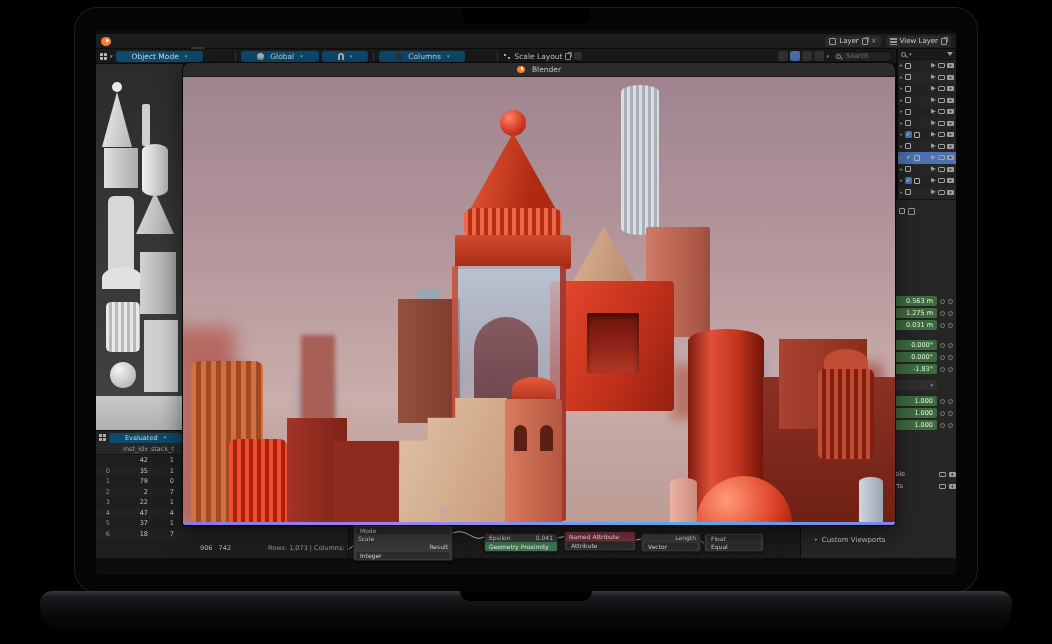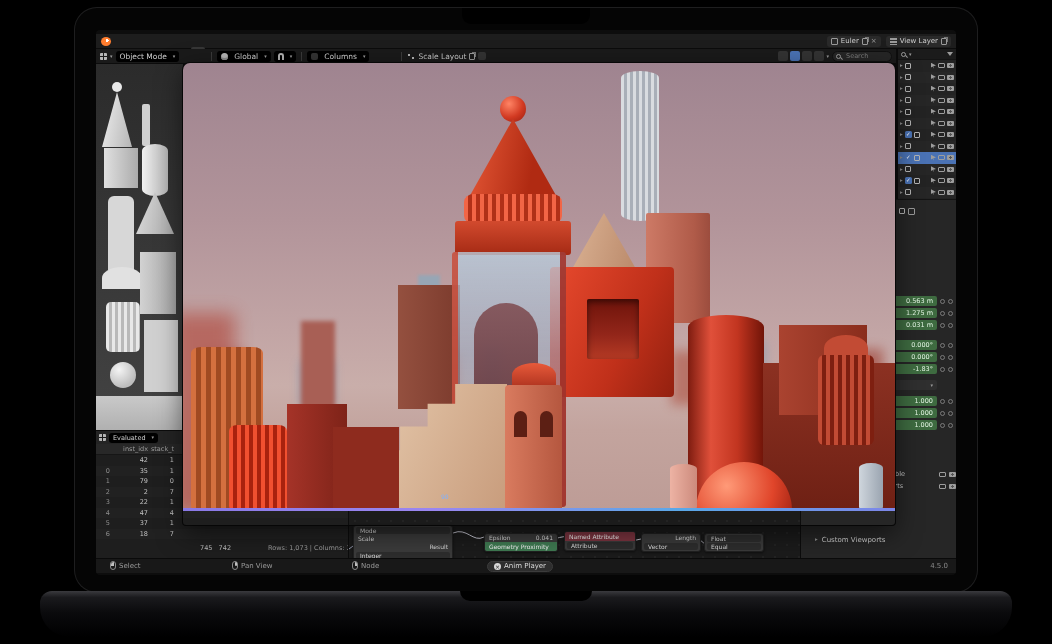--- a/index.html
+++ b/index.html
@@ -30,22 +30,22 @@
   .menu-item{padding:0 4px;color:#c3c3c3;cursor:default;}
   .tabs{display:flex;margin-left:7px;align-items:flex-end;height:15px;}
   .tab{padding:1px 7px;color:#969696;border-radius:3px 3px 0 0;line-height:12px;}
   .tab.active{background:#363636;color:#ececec;}
   .topbar-right{margin-left:auto;display:flex;gap:5px;align-items:center;}
   .selector{display:flex;align-items:center;gap:3px;background:#2a2a2a;border-radius:3px;
     height:11px;padding:0 4px;font-size:7px;color:#cfcfcf;}
   
   .toolbar{left:0;top:19px;width:800px;height:15px;background:#1a1a1a;display:flex;align-items:center;
     padding:0 4px;gap:3px;border-bottom:1px solid #0c0c0c;font-size:7.5px;}
-  .pill{display:flex;align-items:center;gap:6px;background:#000000;border-radius:3px;height:11px;
-    padding:0 4px;color:#d2d2d2;}
+  .pill{display:flex;align-items:center;gap:6px;background:#0c4a6e;border-radius:3px;height:11px;
+    padding:0 16px;color:#d2d2d2;}
   .tmenu{padding:0 3px;color:#c2c2c2;}
   .ib{width:10px;height:10px;background:#333;border-radius:2px;display:inline-block;}
   .ib.active{background:var(--accent-blue);}
   .search{width:60px;height:11px;background:#262626;border:1px solid #101010;border-radius:6px;
     color:#bbb;font-size:6.5px;padding:0 3px 0 13px;outline:none;font-family:"DejaVu Sans",sans-serif;}
   .search::placeholder{color:#7c7c7c;}
   .searchwrap{position:relative;display:flex;align-items:center;}
   .searchwrap .i-search{position:absolute;left:4px;}
   
   .i-grid{width:7px;height:7px;border-radius:1px;background:
@@ -266,21 +266,21 @@
             <span class="tab active"></span>
             <span class="tab"></span>
             <span class="tab"></span>
             <span class="tab"></span>
             <span class="tab"></span>
             <span class="tab"></span>
           </div>
         <div class="topbar-right">
           <div class="selector">
             <span class="i-box"></span>
-            <span>Euler</span>
+            <span>Layer</span>
             <span class="i-copy"></span>
             <span class="i-x">×</span>
           </div>
           <div class="selector">
             <span class="i-layers"></span>
             <span>View Layer</span>
             <span class="i-copy"></span>
           </div>
         </div>
       </div>
@@ -404,21 +404,21 @@
             <span class="c-idx">5</span>
             <span class="c-v1">37</span>
             <span class="c-v2">1</span>
           </div>
             <div class="ss-row">
             <span class="c-idx">6</span>
             <span class="c-v1">18</span>
             <span class="c-v2">7</span>
           </div>
           </div>
-        <div class="ss-revealed">745   742</div>
+        <div class="ss-revealed">906   742</div>
         <div class="ss-status">Rows: 1,073  |  Columns: 21</div>
       </div>
 
       <div class="panel nodeeditor">
         <svg class="wires" width="452" height="128">
           <path d="M 0 118 C 30 92, 70 122, 104 108" stroke="#9aa0b5" stroke-width="1" fill="none"></path>
           <path d="M 104 102 C 118 96, 124 112, 135 106" stroke="#c9c9d4" stroke-width="1" fill="none"></path>
           <path d="M 135 108 C 160 98, 180 118, 205 110" stroke="#dcdce4" stroke-width="1" fill="none"></path>
           <path d="M 205 108 C 235 98, 262 116, 292 108" stroke="#c9c9d4" stroke-width="1" fill="none"></path>
           <path d="M 352 110 C 353 110, 354 112, 355 112" stroke="#c9c9d4" stroke-width="1" fill="none"></path>
@@ -652,20 +652,24 @@
             <span class="i-cam"></span>
           </span>
         </div>
         <div class="pcustom">
           <span class="disc">▸</span>
           <span>Custom Viewports</span>
         </div>
       </div>
 
       <div class="panel window">
+        <div class="titlebar">
+          <span class="logo" style="width:8px;height:7px"></span>
+          <span>Blender</span>
+        </div>
         <div class="scene">
           <div class="bgcity">
             <div class="bg1"></div>
               <div class="bg2"></div>
               <div class="bg3"></div>
               <div class="bg4"></div>
             <div class="bg5"></div>
               <div class="bg6"></div>
               <div class="bg7"></div>
           </div>
@@ -697,39 +701,20 @@
           <div class="s-darkbox2"></div>
           <div class="s-reddrum"></div>
           <div class="s-sphere"></div>
           <div class="s-pinkcyl"></div>
           <div class="s-bluecyl"></div>
           <div class="frame-badge">90</div>
           <div class="bottomline"></div>
         </div>
       </div>
 
-      <div class="panel statusbar">
-        <span class="sb-item" style="left:14px">
-          <span class="mouse m-left"></span>
-          <span>Select</span>
-        </span>
-        <span class="sb-item" style="left:136px">
-          <span class="mouse m-mid"></span>
-          <span>Pan View</span>
-        </span>
-        <span class="sb-item" style="left:256px">
-          <span class="mouse m-right"></span>
-          <span>Node</span>
-        </span>
-        <span class="sb-pill">
-          <span class="i-stop">×</span>
-          <span>Anim Player</span>
-        </span>
-        <span class="sb-version">4.5.0</span>
-      </div>
 
     </div>
   </div>
 
   <div class="laptop-base">
     <div class="base-notch"></div>
   </div>
 </div>
 
 </body></html>

